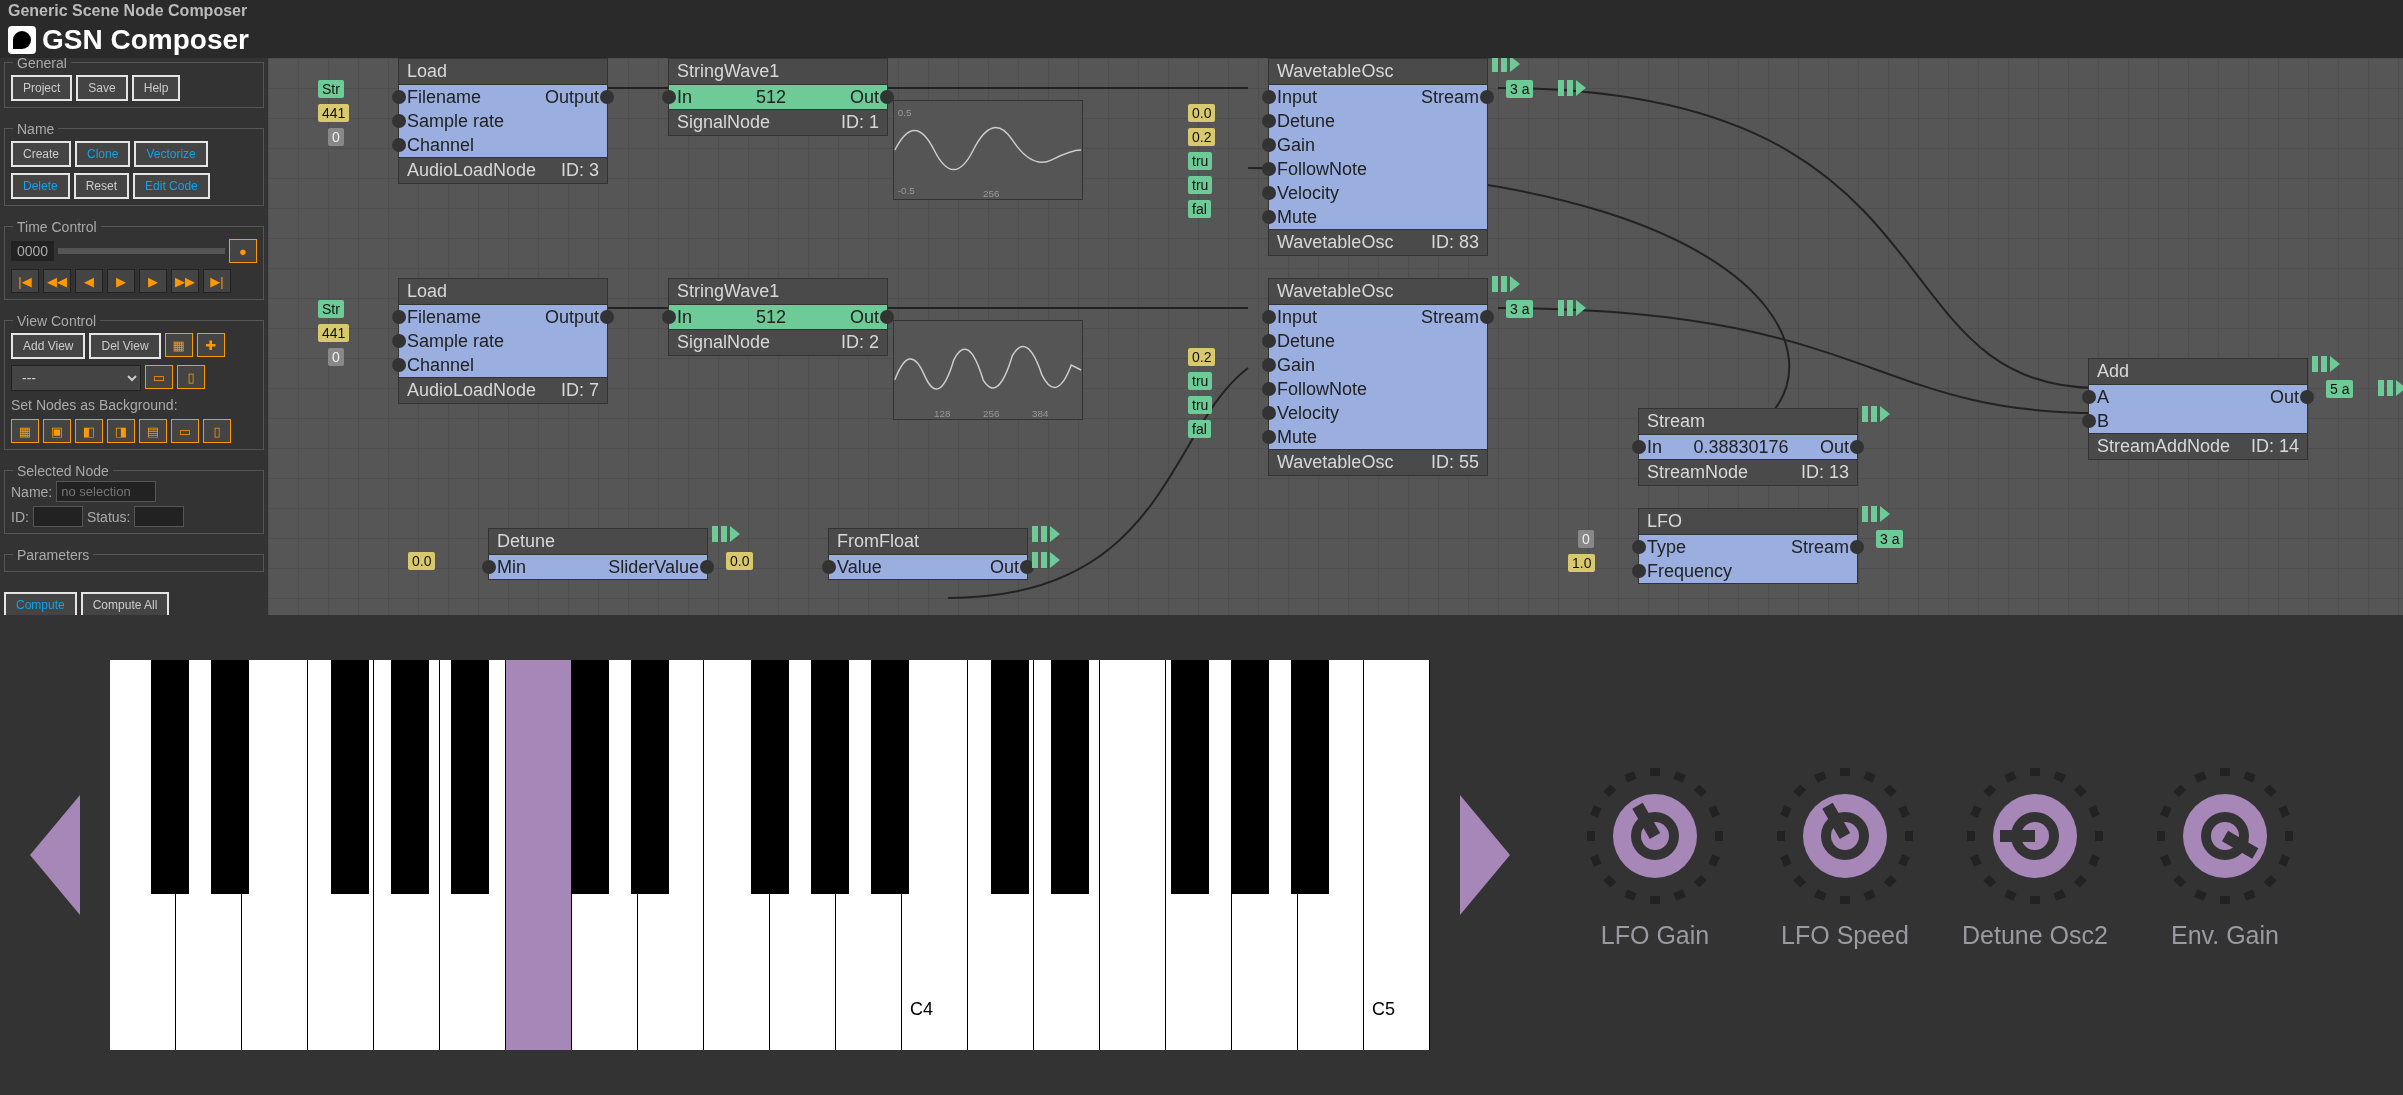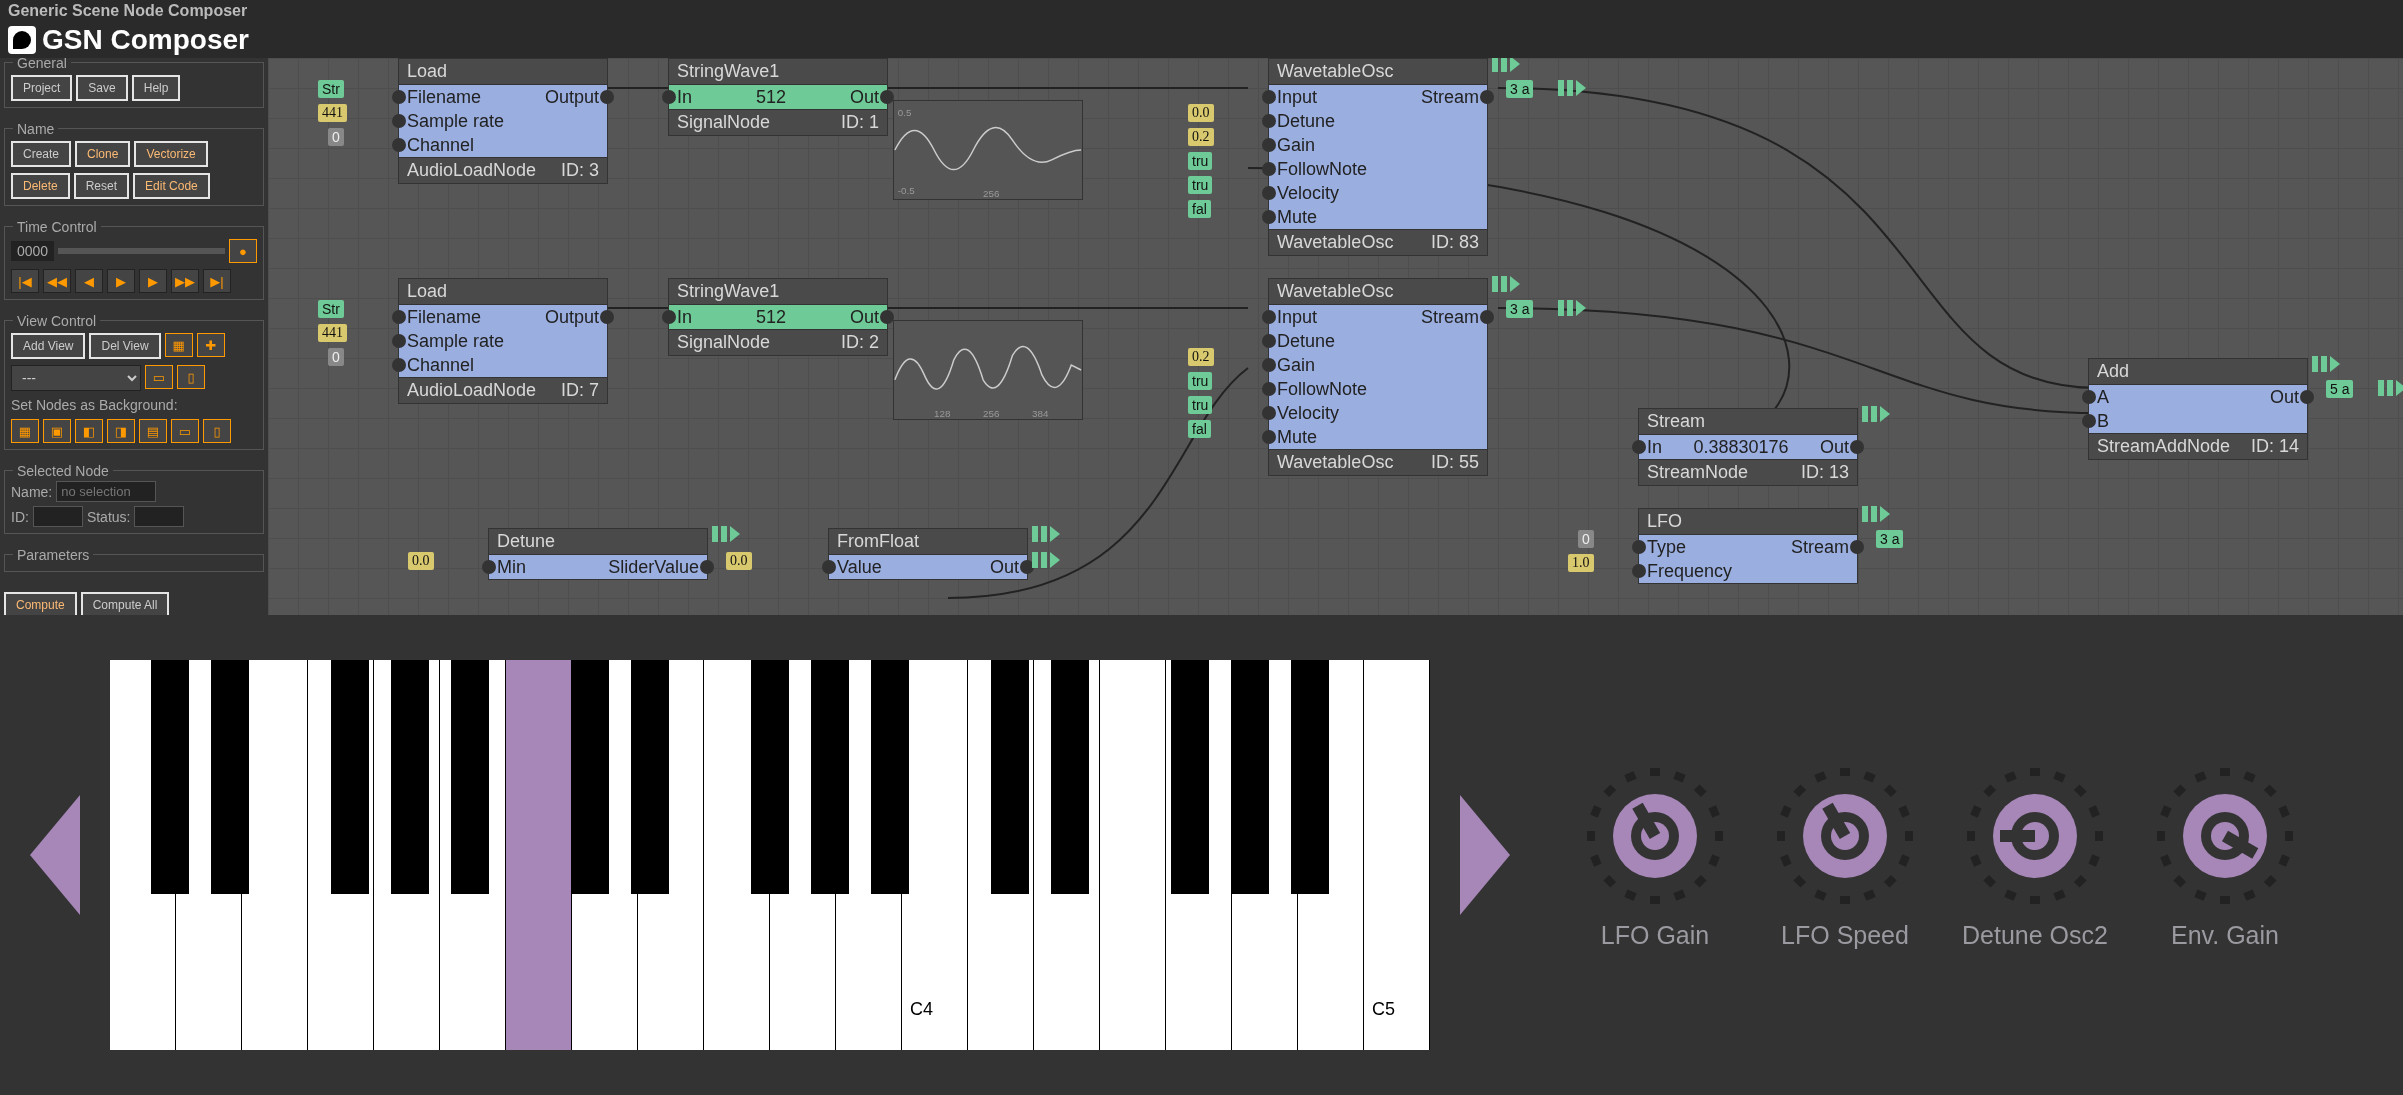--- a/index.html
+++ b/index.html
@@ -14,21 +14,21 @@
 .logo-text { font-size: 28px; font-weight: bold; color: #fff; }
 
 .main-row { display: flex; flex: 1; overflow: hidden; }
 
 
 .sidebar { width: 268px; background: #333; padding: 4px; overflow-y: auto; font-size: 16px; }
 .panel { border: 1px solid #555; margin-bottom: 20px; padding: 6px; position: relative; }
 .panel-title { position: absolute; top: -8px; left: 8px; background: #333; padding: 0 4px; font-size: 14px; color: #aaa; }
 .btn-row { display: flex; gap: 4px; flex-wrap: wrap; margin-top: 6px; }
 .btn { background: #444; border: 2px solid #e5e5e5; color: #ccc; font-size: 12px; padding: 4px 10px; cursor: pointer; }
-.btn.dim { color: #fdba74; }
+.btn.dim { color: #0ea5e9; }
 .icon-btn { width: 28px; height: 24px; background: #444; border: 1px solid #222; display: inline-flex; align-items: center; justify-content: center; cursor: pointer; color: #f90; font-size: 13px; }
 .icon-btn.orange { color: #f90; border-color: #f90; }
 .tc-row { display: flex; align-items: center; gap: 4px; margin-top: 6px; }
 .tc-counter { background: #222; color: #aaa; padding: 2px 6px; font-size: 14px; min-width: 40px; }
 .tc-slider { flex: 1; height: 6px; background: #555; }
 .select { background: #444; border: 1px solid #222; color: #ccc; font-size: 14px; padding: 3px 6px; width: 130px; }
 .field-row { display: flex; align-items: center; gap: 4px; margin-top: 4px; font-size: 14px; }
 .field-row label { color: #aaa; }
 .field-row input { background: #222; border: 1px solid #555; color: #888; font-size: 13px; padding: 2px 4px; width: 100px; }
 .graph-speed { font-size: 14px; color: #aaa; padding: 6px; }
@@ -43,21 +43,21 @@
 .node-header { background: #4a4a4a; color: #d8d8d8; padding: 2px 8px; display: flex; justify-content: space-between; border: 1px solid #333; border-bottom: none; }
 .node-body { background: #9aaee0; display: flex; flex-direction: column; border: 1px solid #333; }
 .node-row { display: flex; justify-content: space-between; padding: 2px 8px; color: #222; position: relative; height: 24px; align-items: center; }
 .node-row .dot { width: 14px; height: 14px; background: #333; border-radius: 50%; position: absolute; top: 5px; }
 .node-row .dot.l { left: -7px; }
 .node-row .dot.r { right: -7px; }
 .node-footer { background: #4a4a4a; color: #d8d8d8; padding: 2px 8px; display: flex; justify-content: space-between; border: 1px solid #333; border-top: none; }
 
 .tag { position: absolute; font-size: 14px; color: #111; padding: 1px 4px; border-radius: 2px; }
 .tag.green { background: #6eca96; }
-.tag.yellow { background: #d9c96e; font-family: Liberation Serif, serif; }
+.tag.yellow { background: #d9c96e; }
 .tag.gray { background: #888; color: #eee; }
 
 .mini-out { position: absolute; display: flex; gap: 3px; }
 .mini-out span { width: 6px; height: 16px; background: #6eca96; }
 .mini-out .arrow { width: 0; height: 0; border-top: 8px solid transparent; border-bottom: 8px solid transparent; border-left: 10px solid #6eca96; background: none; }
 
 .waveform { position: absolute; background: #555; border: 1px solid #333; }
 .waveform svg { width: 100%; height: 100%; }
 
 

